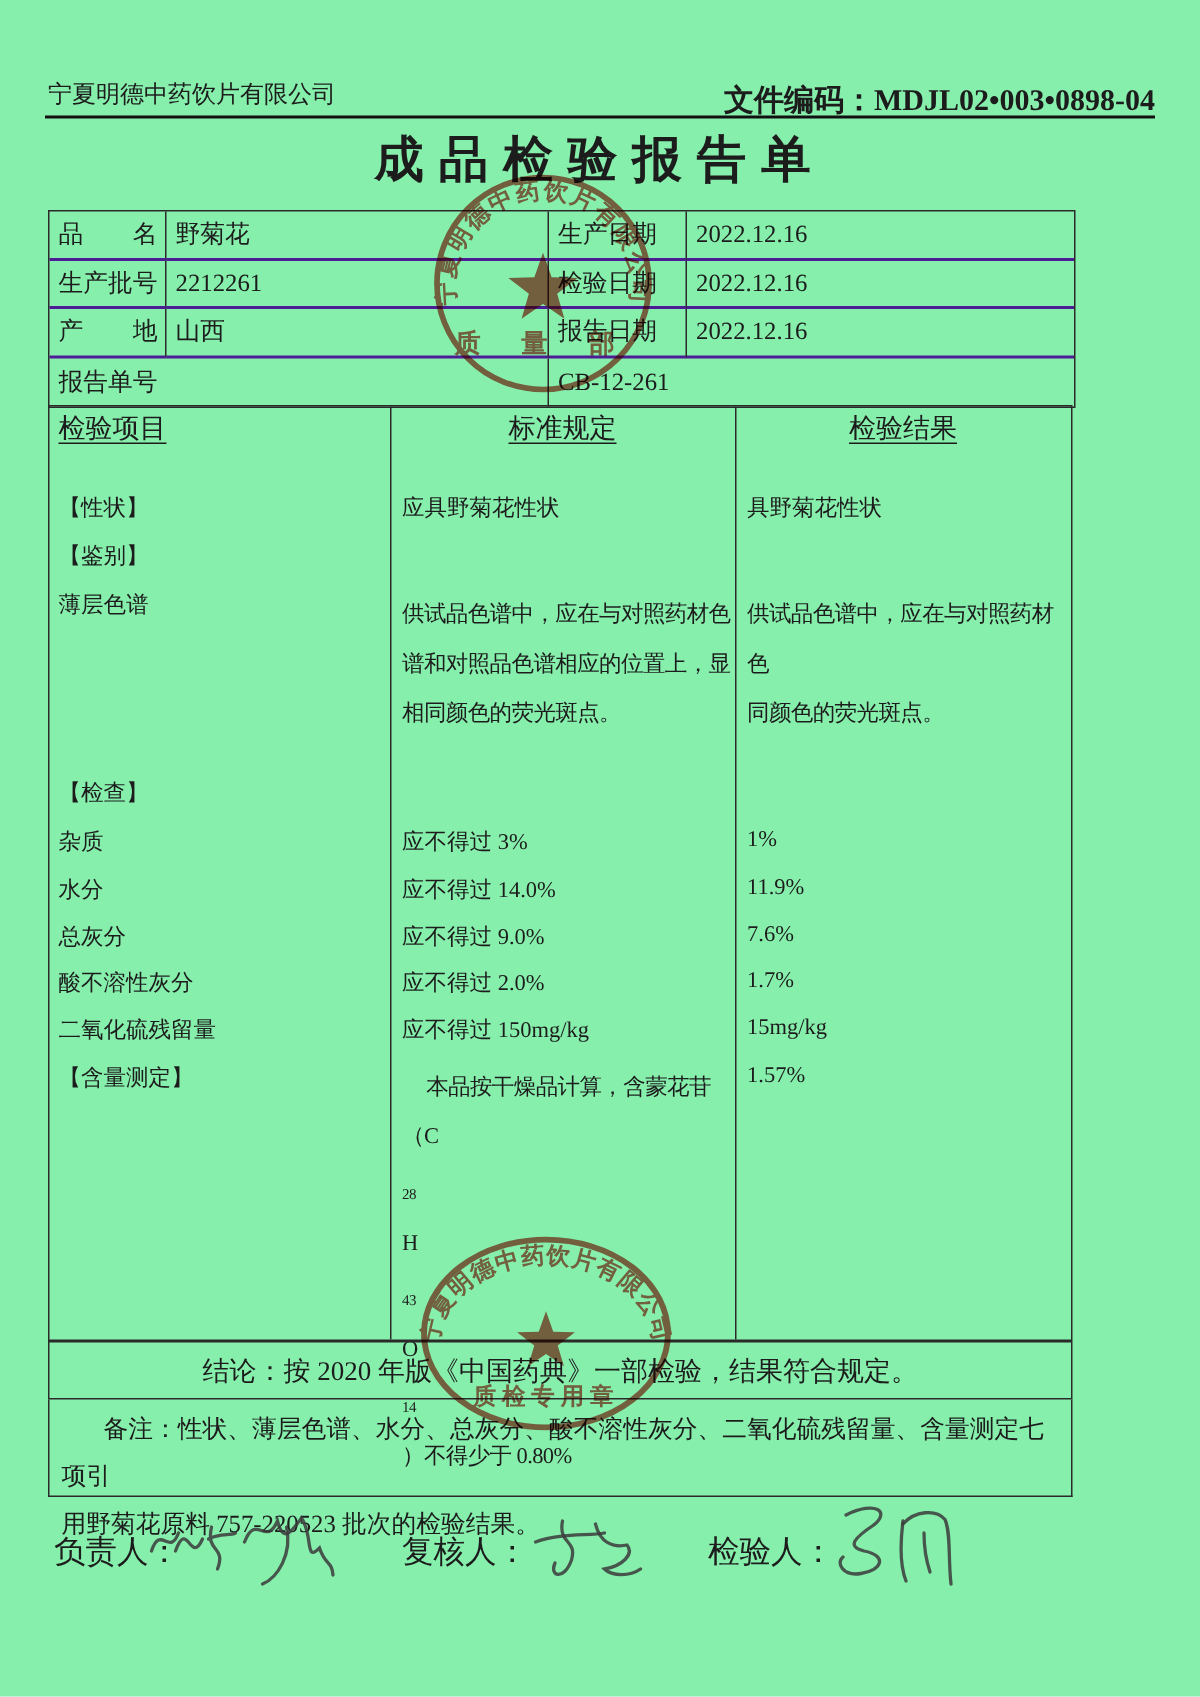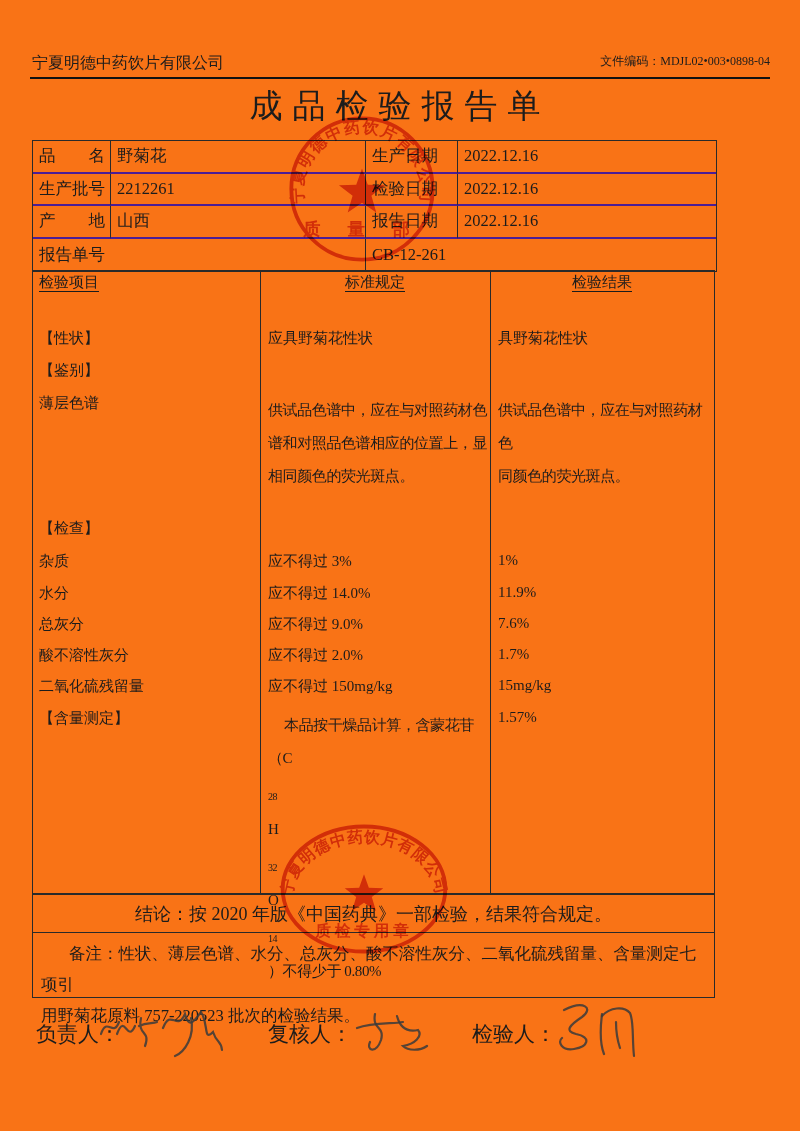--- a/index.html
+++ b/index.html
@@ -1,58 +1,58 @@
 <!DOCTYPE html>
 <html><head>
 <meta charset="utf-8">
 <style>
   html,body{margin:0;padding:0;background:#e8e8e8;}
   .page{
-    position:relative;width:800px;height:1131px;margin:0 auto;background:#f97316;
+    position:relative;width:800px;height:1131px;margin:0 auto;background:#86efac;
     font-family:"Liberation Serif","DejaVu Serif",serif;color:#1c1c1c;overflow:hidden;
   }
   
   .hdr-company{position:absolute;left:32px;top:53px;font-size:16px;}
-  .hdr-code{position:absolute;right:30px;top:53px;font-size:12px;}
+  .hdr-code{position:absolute;right:30px;top:53px;font-size:20px;font-weight:bold;}
   .hdr-rule{position:absolute;left:30px;top:77px;width:740px;height:2px;background:#111;}
   .doc-title{position:absolute;left:0;top:84px;width:100%;text-align:center;
-    font-size:33px;font-weight:normal;letter-spacing:10px;}
+    font-size:33px;font-weight:bold;letter-spacing:10px;}
   
   .info-table{position:absolute;left:32px;top:140px;width:683px;height:130px;
     border:1px solid #2a2a2a;display:grid;
     grid-template-columns:78px 255px 92px 1fr;grid-template-rows:repeat(4,1fr);
     font-size:16.5px;}
   .info-table .c{border-right:1px solid #2a2a2a;border-bottom:2px solid #4c1d95;
     display:flex;align-items:center;padding-left:6px;box-sizing:border-box;}
   .info-table .c.last{border-right:none;}
   .info-table .c.bot{border-bottom:none;}
   .info-table .span2{grid-column:span 2;}
   
   .main-table{position:absolute;left:32px;top:270px;width:683px;height:624px;
     border:1px solid #2a2a2a;box-sizing:border-box;font-size:15px;}
   .vline{position:absolute;top:0;bottom:0;width:1px;background:#2a2a2a;}
   .vline.v1{left:227px;} .vline.v2{left:457px;}
   .trow{position:absolute;left:0;right:0;display:grid;
     grid-template-columns:227px 230px 1fr;}
   .trow .col1{padding-left:6px;}
   .trow .col2,.trow .col3{padding-left:8px;}
   .thead .col2,.thead .col3{text-align:center;padding-left:0;}
-  .thead span{text-decoration:underline;text-underline-offset:4px;font-size:15px;}
+  .thead span{text-decoration:underline;text-underline-offset:4px;font-size:18px;}
   .lines span{display:block;line-height:33px;letter-spacing:-0.4px;}
   .justify1{letter-spacing:1.5px;text-align:center;}
   sub{font-size:10px;}
   
   .conclusion{position:absolute;left:32px;top:894px;width:683px;height:39px;
     border:1px solid #2a2a2a;box-sizing:border-box;display:flex;align-items:center;
     justify-content:center;font-size:18px;}
   .conclusion .b{font-weight:normal;}
   .remark{position:absolute;left:32px;top:933px;width:683px;height:65px;
     border:1px solid #2a2a2a;border-top:none;box-sizing:border-box;
     padding:5px 8px 0 8px;font-size:16.5px;line-height:31px;}
-  .remark .l1{text-indent:1.7em;}
+  .remark .l1{text-indent:1.7em;font-family:Liberation Mono, monospace;}
   
   .sig-label{position:absolute;top:1020px;font-size:21px;}
   .sig-svg{position:absolute;}
   .sig-svg path{fill:none;stroke:#3b3b3b;stroke-width:2.2;stroke-linecap:round;opacity:.85;}
   
   .stamp{position:absolute;mix-blend-mode:multiply;opacity:.82;}
   .stamp text{font-family:"Liberation Serif","DejaVu Serif",serif;font-weight:bold;}
 </style>
 </head>
 <body>
@@ -152,21 +152,21 @@
     <div class="trow" style="top:406px">
       <div class="col1">二氧化硫残留量</div>
       <div class="col2">应不得过 150mg/kg</div>
       <div class="col3">15mg/kg</div>
     </div>
 
     <div class="trow" style="top:438px">
       <div class="col1">【含量测定】</div>
       <div class="col2 lines">
         <span class="justify1">本品按干燥品计算，含蒙花苷</span>
-        <span><span>（C</span><sub>28</sub><span>H</span><sub>32</sub><span>O</span><sub>14</sub><span>）不得少于 0.80%</span></span>
+        <span><span>（C</span><sub>28</sub><span>H</span><sub>43</sub><span>O</span><sub>14</sub><span>）不得少于 0.80%</span></span>
       </div>
       <div class="col3">1.57%</div>
     </div>
   </div>
 
   <div class="conclusion">
     <span class="b">结论：</span>
     <span>按 2020 年版《中国药典》一部检验，结果符合规定。</span>
   </div>
 

